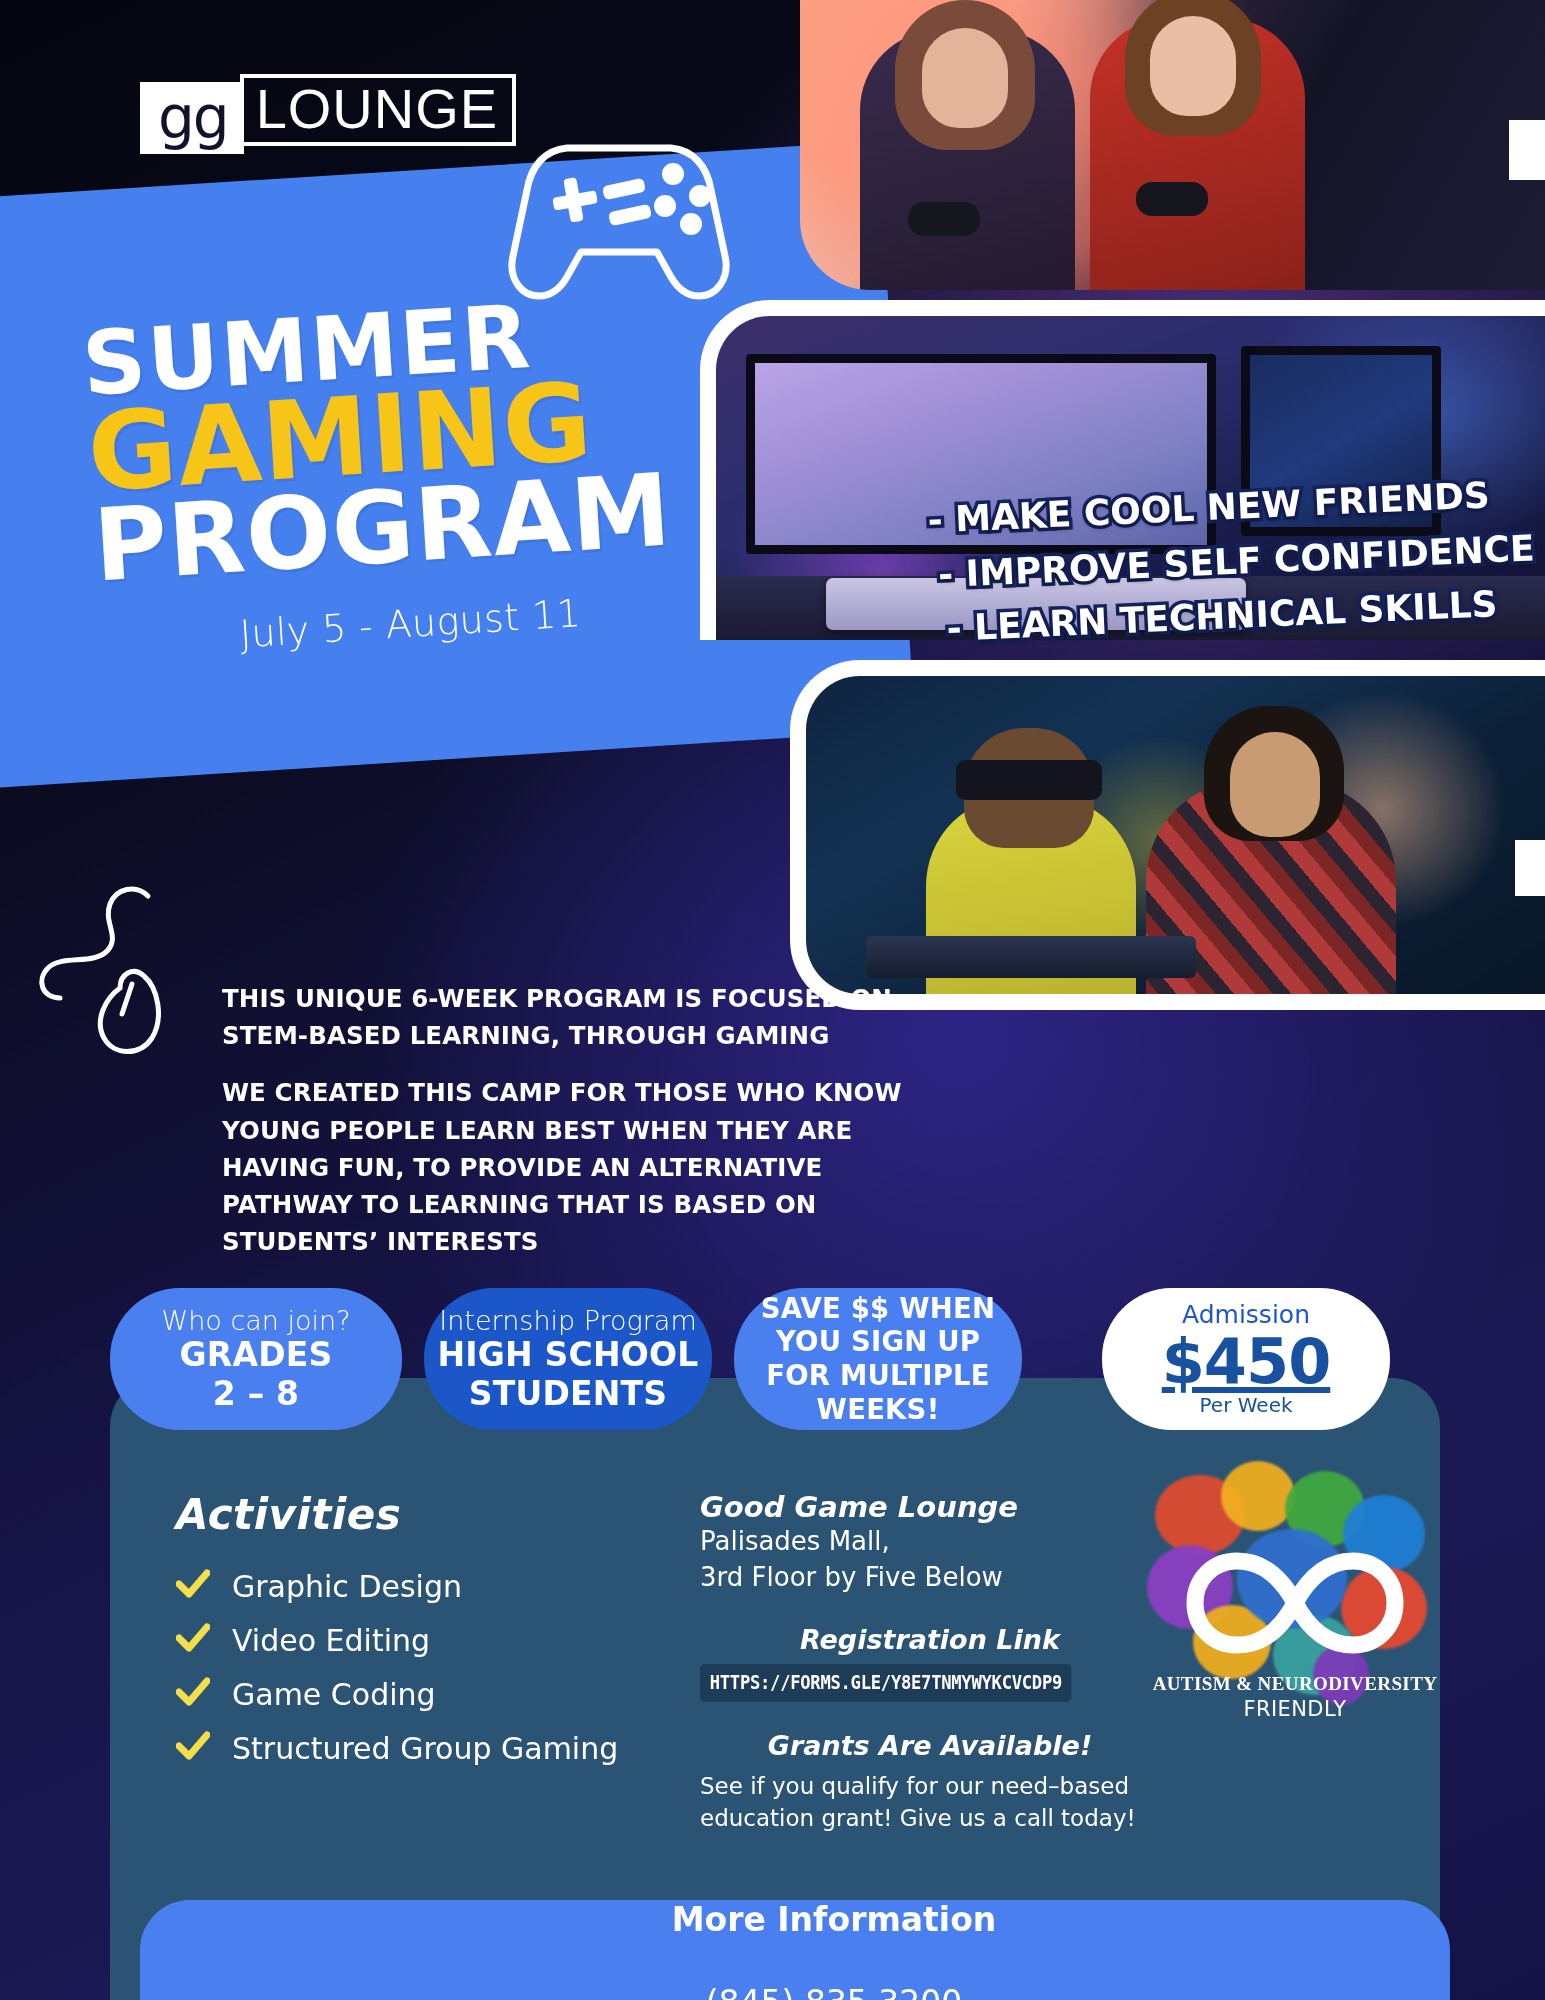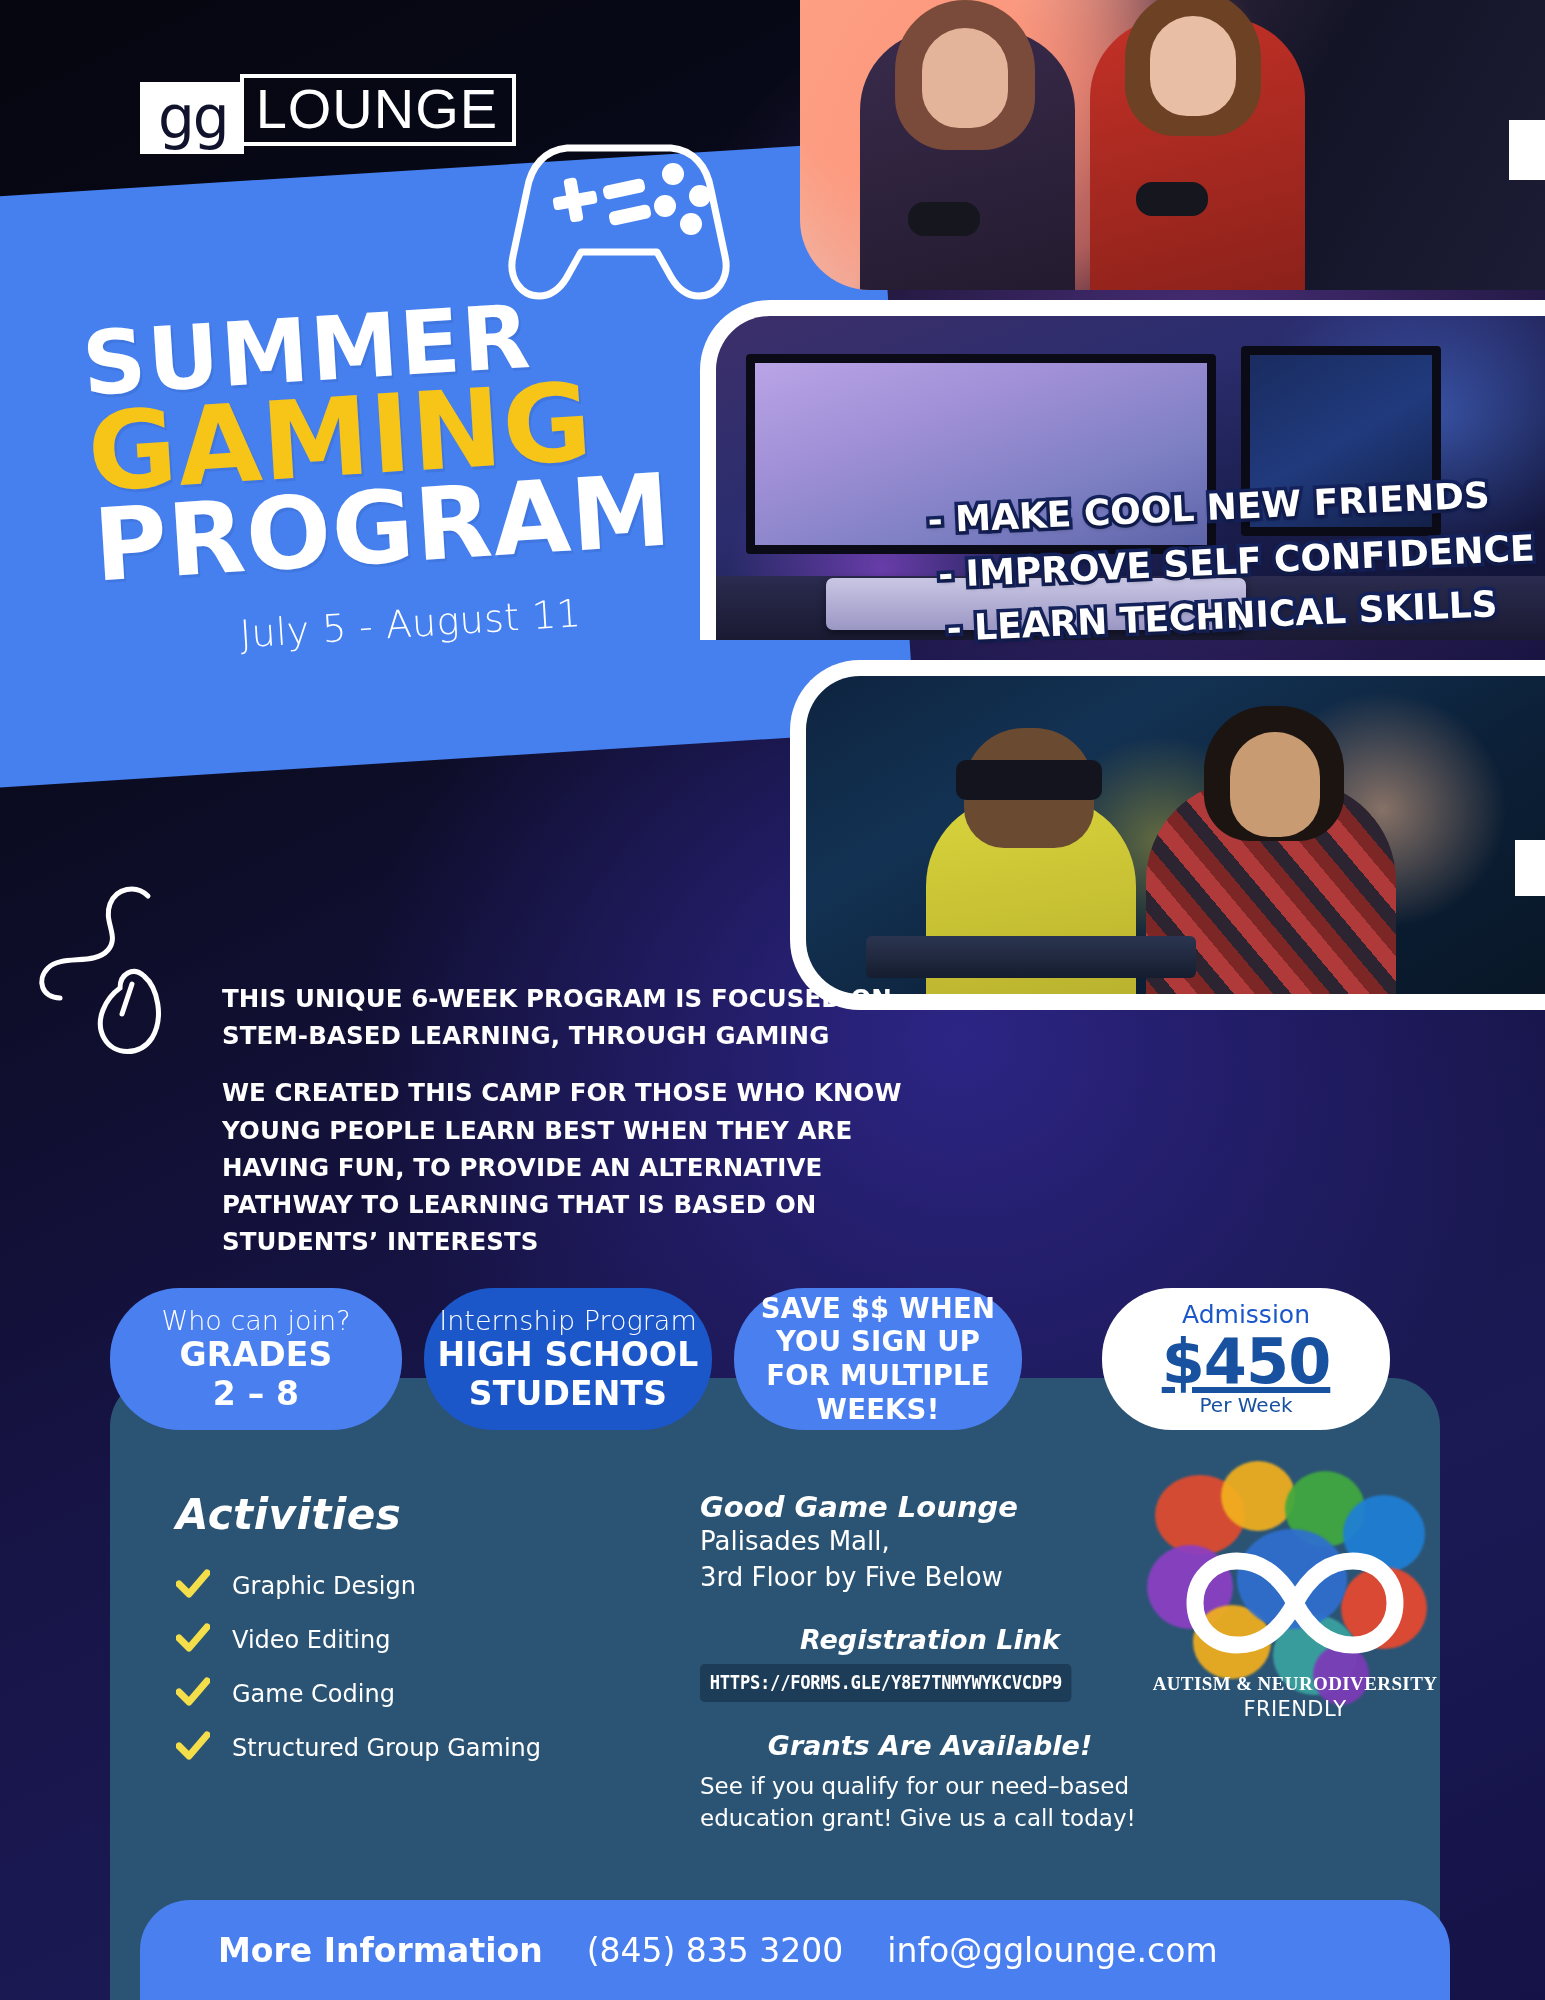--- a/index.html
+++ b/index.html
@@ -183,21 +183,21 @@
   
   .slate {
     position: absolute; left: 110px; top: 1378px; width: 1330px; height: 622px;
     background: #2b5474; border-radius: 48px 48px 0 0; z-index: 15;
   }
   
   .act { position: absolute; left: 176px; top: 1490px; width: 400px; z-index: 36; }
   .act-h { font-family:"DejaVu Sans", sans-serif; font-weight: 700; font-style: italic; font-size: 42px; color: #fff; letter-spacing: .5px; }
   .act-list { margin-top: 20px; }
   .act-item { display: flex; align-items: center; gap: 22px; height: 54px; }
-  .act-label { font-family:"DejaVu Sans", sans-serif; font-weight: 400; font-size: 24px; color: #fff; white-space: nowrap;}
+  .act-label { font-family:"DejaVu Sans", sans-serif; font-weight: 400; font-size: 30px; color: #fff; white-space: nowrap;}
 
   
   .contact { position: absolute; left: 700px; top: 1490px; width: 460px; z-index: 36; }
   .ct-h { font-family:"DejaVu Sans", sans-serif; font-weight: 700; font-style: italic; font-size: 29px; color: #fff; }
   .ct-l { font-family:"DejaVu Sans", sans-serif; font-weight: 400; font-size: 26px; color: #fff; line-height: 1.38; }
   .ct-gap { height: 28px; }
   .ct-h2 { font-family:"DejaVu Sans", sans-serif; font-weight: 700; font-style: italic; font-size: 27px; color: #fff; margin-bottom: 9px; text-align: center;}
   .url-chip {
     display: inline-block; background: #1d3c57; border-radius: 5px;
     padding: 7px 11px 8px 11px;
@@ -212,21 +212,21 @@
   .splat { position: absolute; border-radius: 50%; filter: blur(1px); opacity: .92; }
   .inf-wrap { position: absolute; left: 40px; top: 92px; z-index: 3;}
   .autism-txt { position: absolute; left: 0; top: 218px; width: 300px; text-align: center; z-index: 4;}
   .at1 { font-family:Liberation Serif, serif; font-weight: 700; font-size: 19px; color: #fff; letter-spacing: .4px;}
   .at2 { font-family:"DejaVu Sans", sans-serif; font-weight: 400; font-size: 21px; color: #fff; letter-spacing: .4px; margin-top: 2px;}
 
   
   .footer {
     position: absolute; left: 140px; top: 1900px; width: 1310px; height: 100px;
     background: #4a7ff0; border-radius: 50px 50px 0 0; z-index: 40;
-    display: flex; align-items: center; gap: 44px; padding-left: 78px;
+    display: flex; align-items: center; gap: 44px; padding-left: 78px; flex-direction: column;
   }
   .ft-b { font-family:"DejaVu Sans", sans-serif; font-weight: 700; font-size: 33px; color: #fff; }
   .ft-n { font-family:"DejaVu Sans", sans-serif; font-weight: 400; font-size: 33px; color: #fff; }
 
   
   .notch { position: absolute; right: 0; background: #fff; z-index: 32; }
 </style>
 </head>
 <body>
 

